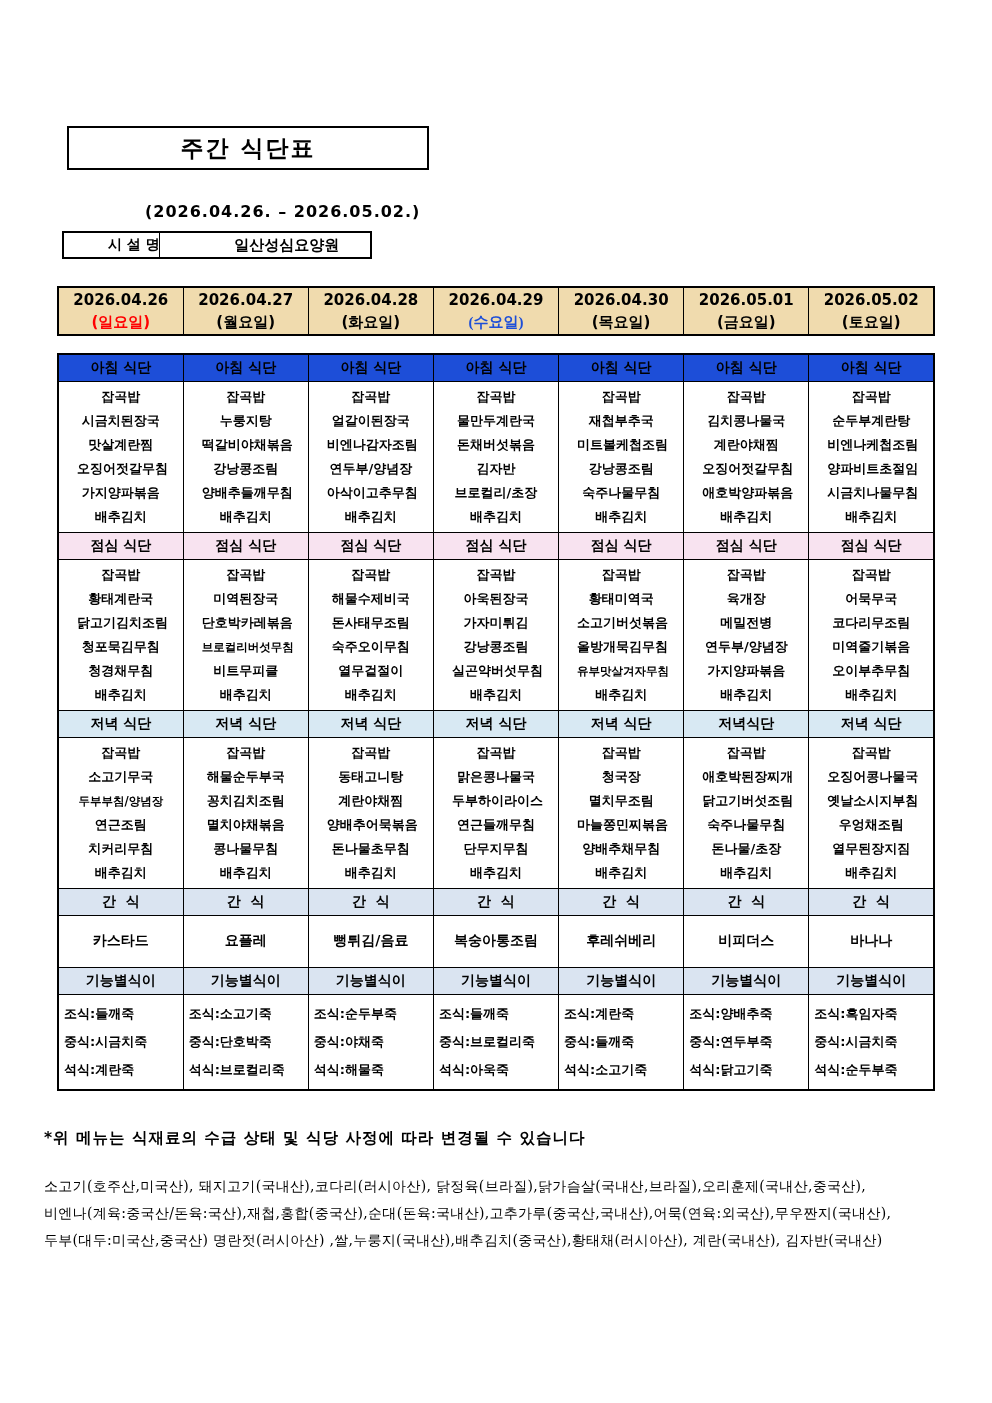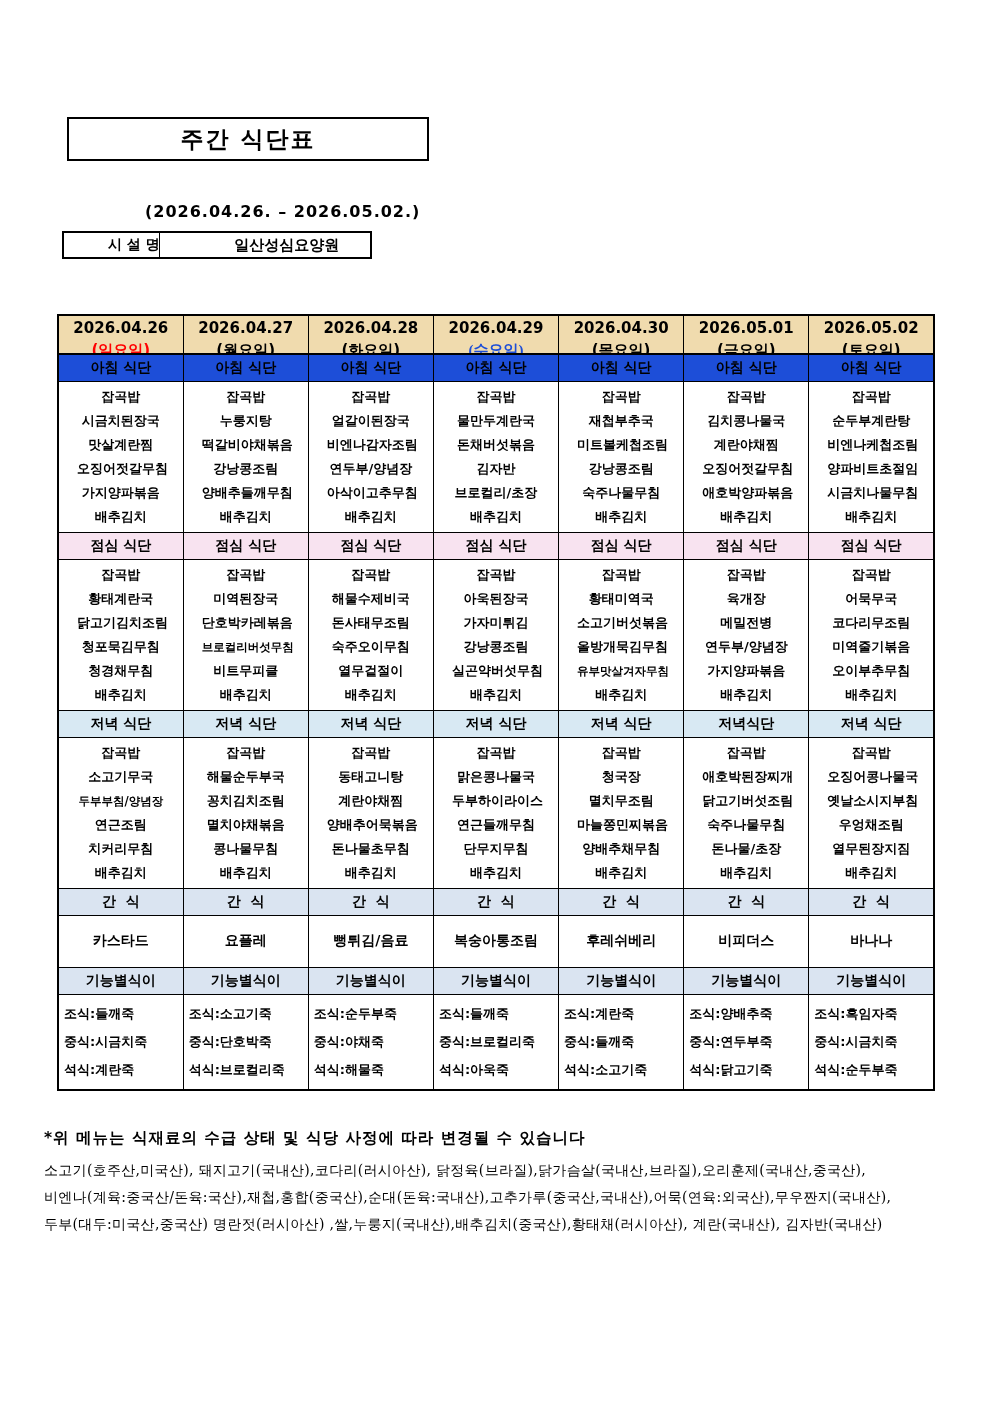--- a/index.html
+++ b/index.html
@@ -4,39 +4,39 @@
 <style>
   * { margin:0; padding:0; box-sizing:border-box; }
   body {
     width:992px; height:1403px; background:#ffffff;
     font-family:"DejaVu Sans","Liberation Sans",sans-serif;
     color:#000;
   }
   .page { position:relative; width:992px; height:1403px; }
 
   .title-box {
-    position:absolute; left:67px; top:117px; width:362px; height:44px;
+    position:absolute; left:67px; top:126px; width:362px; height:44px;
     border:2px solid #000; display:flex; align-items:center; justify-content:center;
     font-size:23px; font-weight:bold; letter-spacing:2px;
   }
   .date-range {
     position:absolute; left:145px; top:202px;
     font-size:16px; font-weight:bold; letter-spacing:1px;
   }
   table { border-collapse:collapse; table-layout:fixed; }
   .facility-table {
     position:absolute; left:62px; top:231px; width:310px;
     border:2px solid #000;
   }
   .facility-table td { border:1px solid #000; height:26px; text-align:center; vertical-align:middle; font-weight:bold;padding-left:44px; }
   .facility-table td.flabel { width:96px; font-size:14px; white-space:pre; }
   .facility-table td.fname  { font-size:15px; }
 
   .dates-table {
-    position:absolute; left:57px; top:314px; width:878px;
+    position:absolute; left:57px; top:286px; width:878px;
     border:2px solid #000;
   }
   .dates-table td {
     border:1px solid #000; background:#f0dbae; height:48px;
     text-align:center; vertical-align:middle;
     font-size:15px; font-weight:bold; line-height:22px;
   }
   .menu-table {
     position:absolute; left:57px; top:353px; width:878px;
     border:2px solid #000;
@@ -52,21 +52,21 @@
   .menu-table td.hdr.blue2 { background:#dae4f1; }
   .menu-table td.items { padding:3px 18px; font-size:13px; line-height:24px; background:#fff; }
   .menu-table td.items .mi { white-space:nowrap; }
   .menu-table td.items .mi.long { font-size:11.5px; }
   .menu-table td.snack { height:52px; font-size:14px; background:#fff; }
   .menu-table td.porridge {
     height:96px; text-align:left; padding:4px 2px 4px 5px;
     font-size:13px; line-height:28px; background:#fff;
   }
   .footnote { position:absolute; left:44px; top:1128px; width:910px; }
-  .footnote .fn-title { font-size:15.5px; font-weight:bold; letter-spacing:1px; margin-bottom:8px; }
+  .footnote .fn-title { font-size:15.5px; font-weight:bold; letter-spacing:1px; margin-bottom:24px; }
   .footnote .fn-line {
     font-family:"DejaVu Serif","Liberation Serif",serif;
     font-size:14px; line-height:27px; letter-spacing:0.3px;
   }
 </style>
 </head>
 <body>
 
 <div class="page">
 

